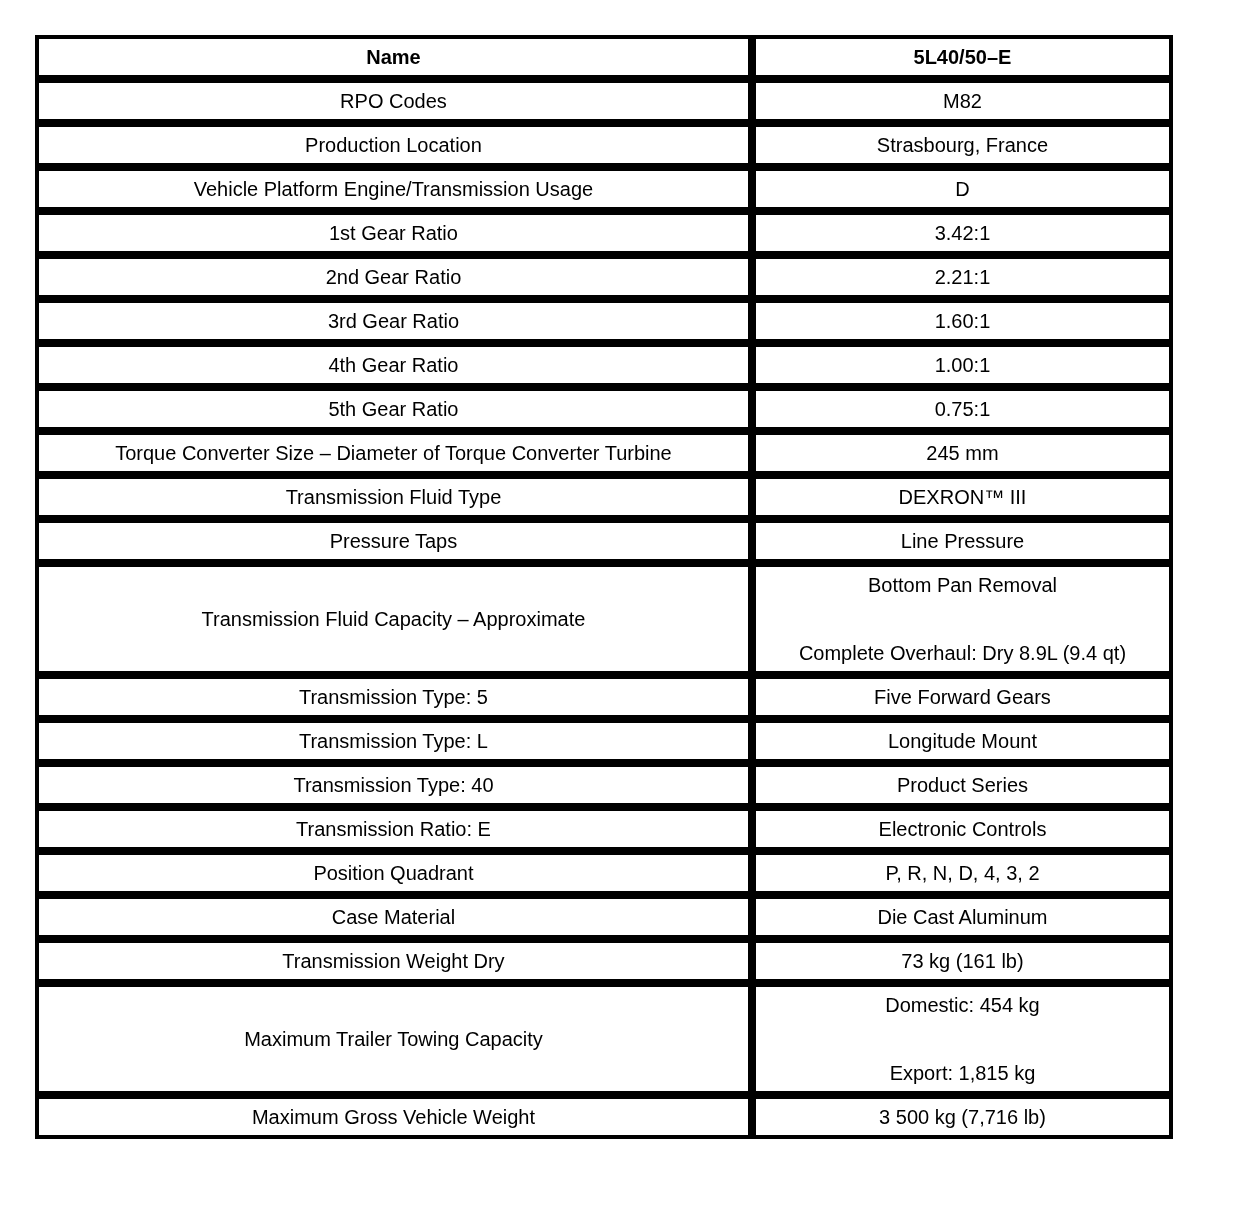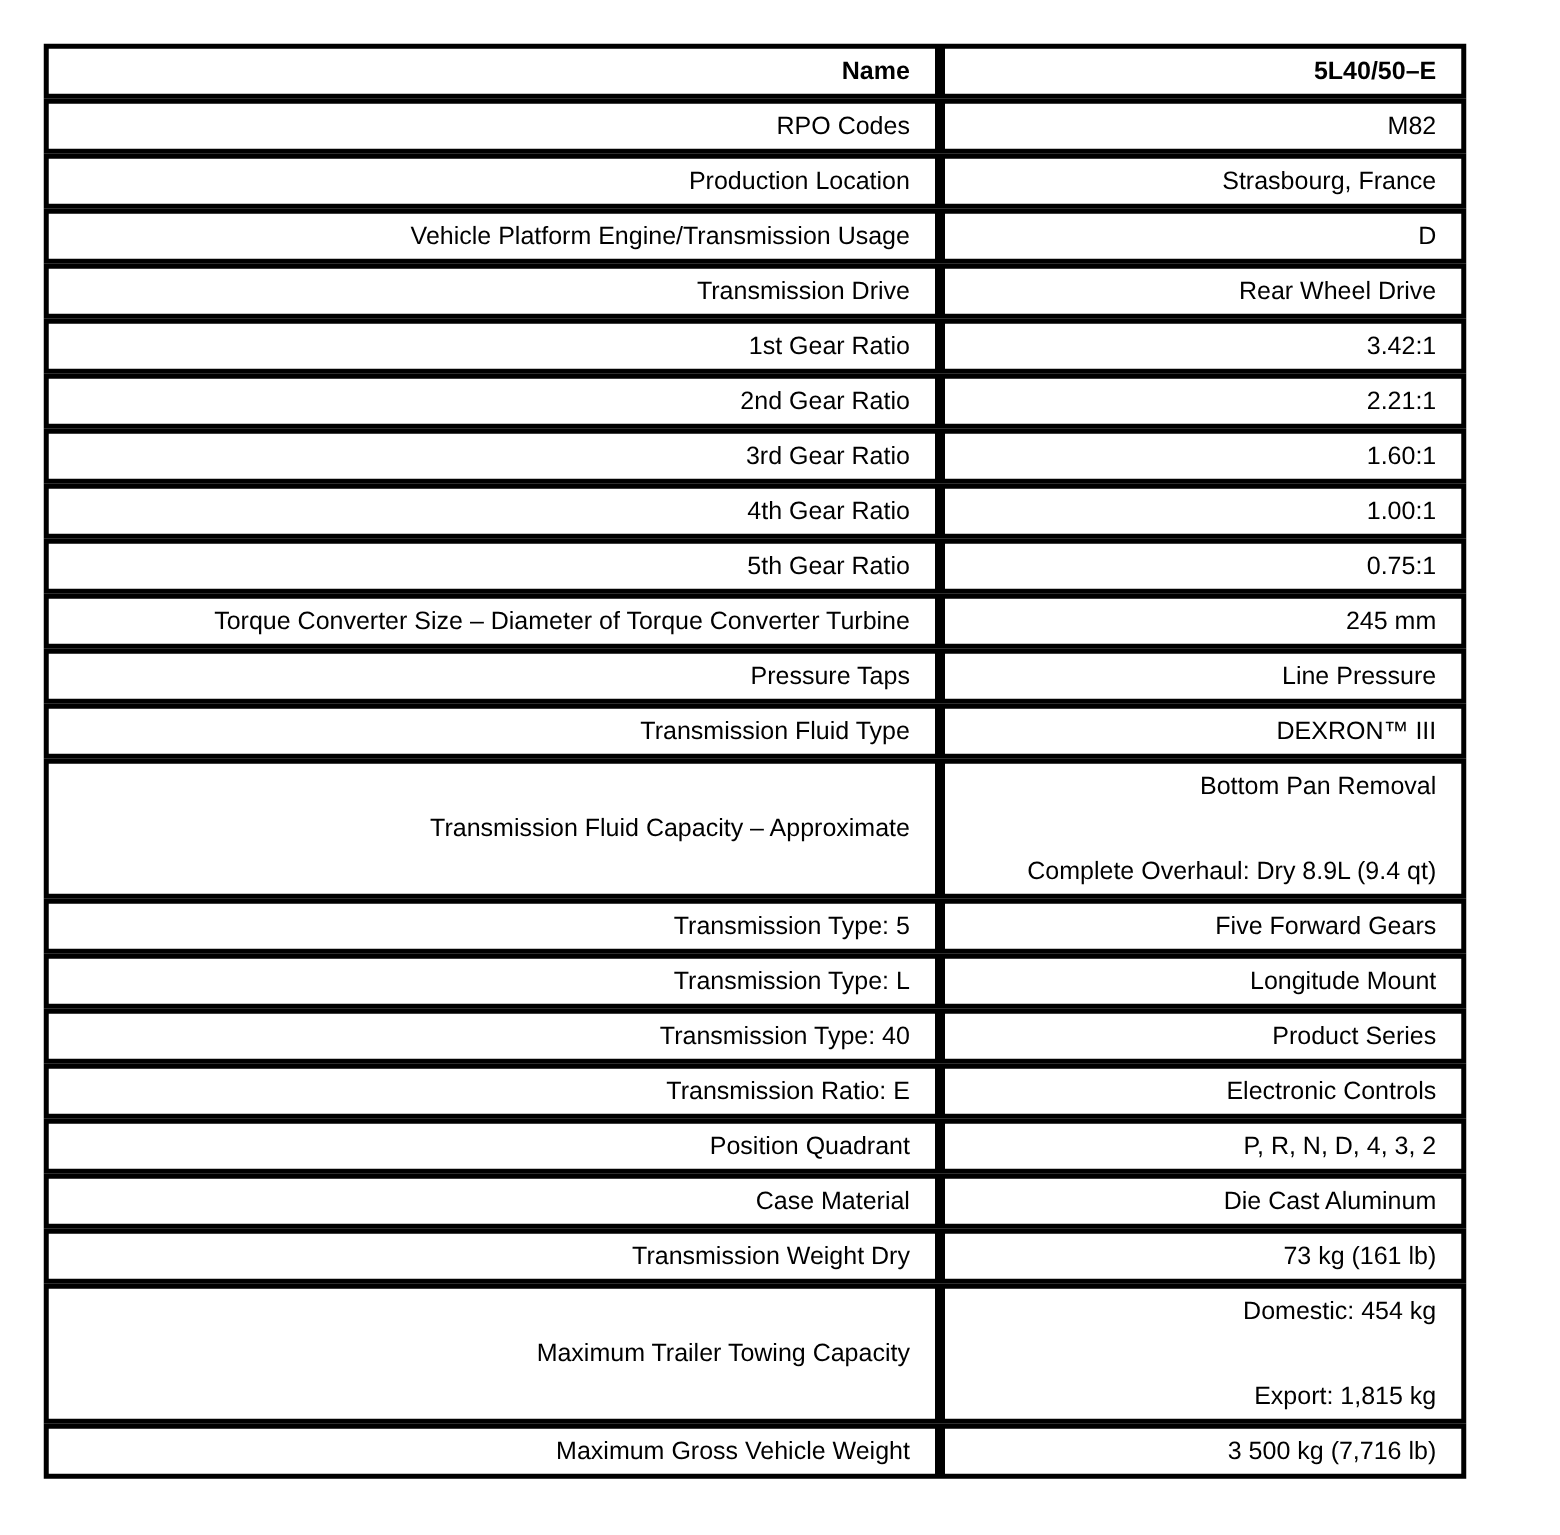--- a/index.html
+++ b/index.html
@@ -18,22 +18,22 @@
     left: 35px;
     top: 35px;
     width: 1138px;
     border-collapse: separate;
     border-spacing: 0;
     table-layout: fixed;
   }
   table.spec-table td {
     border: 4px solid #000000;
     height: 33px;
-    padding: 1px 20px;
-    text-align: right;
+    padding: 1px 0;
+    text-align: center;
     vertical-align: middle;
     font-size: 20px;
     line-height: 34px;
     white-space: pre-line;
     overflow: hidden;
   }
   table.spec-table tr.header-row td {
     font-weight: bold;
   }
   col.label-col  { width: 63%; }
@@ -58,24 +58,20 @@
       </tr>
       <tr>
         <td>Production Location</td>
         <td>Strasbourg, France</td>
       </tr>
       <tr>
         <td>Vehicle Platform Engine/Transmission Usage</td>
         <td>D</td>
       </tr>
       <tr>
-        <td>Transmission Drive</td>
-        <td>Rear Wheel Drive</td>
-      </tr>
-      <tr>
         <td>1st Gear Ratio</td>
         <td>3.42:1</td>
       </tr>
       <tr>
         <td>2nd Gear Ratio</td>
         <td>2.21:1</td>
       </tr>
       <tr>
         <td>3rd Gear Ratio</td>
         <td>1.60:1</td>
@@ -86,26 +82,26 @@
       </tr>
       <tr>
         <td>5th Gear Ratio</td>
         <td>0.75:1</td>
       </tr>
       <tr>
         <td>Torque Converter Size – Diameter of Torque Converter Turbine</td>
         <td>245 mm</td>
       </tr>
       <tr>
+        <td>Transmission Fluid Type</td>
+        <td>DEXRON™ III</td>
+      </tr>
+      <tr>
         <td>Pressure Taps</td>
         <td>Line Pressure</td>
-      </tr>
-      <tr>
-        <td>Transmission Fluid Type</td>
-        <td>DEXRON™ III</td>
       </tr>
       <tr>
         <td>Transmission Fluid Capacity – Approximate</td>
         <td>Bottom Pan Removal
 
 Complete Overhaul: Dry 8.9L (9.4 qt)</td>
       </tr>
       <tr>
         <td>Transmission Type: 5</td>
         <td>Five Forward Gears</td>

